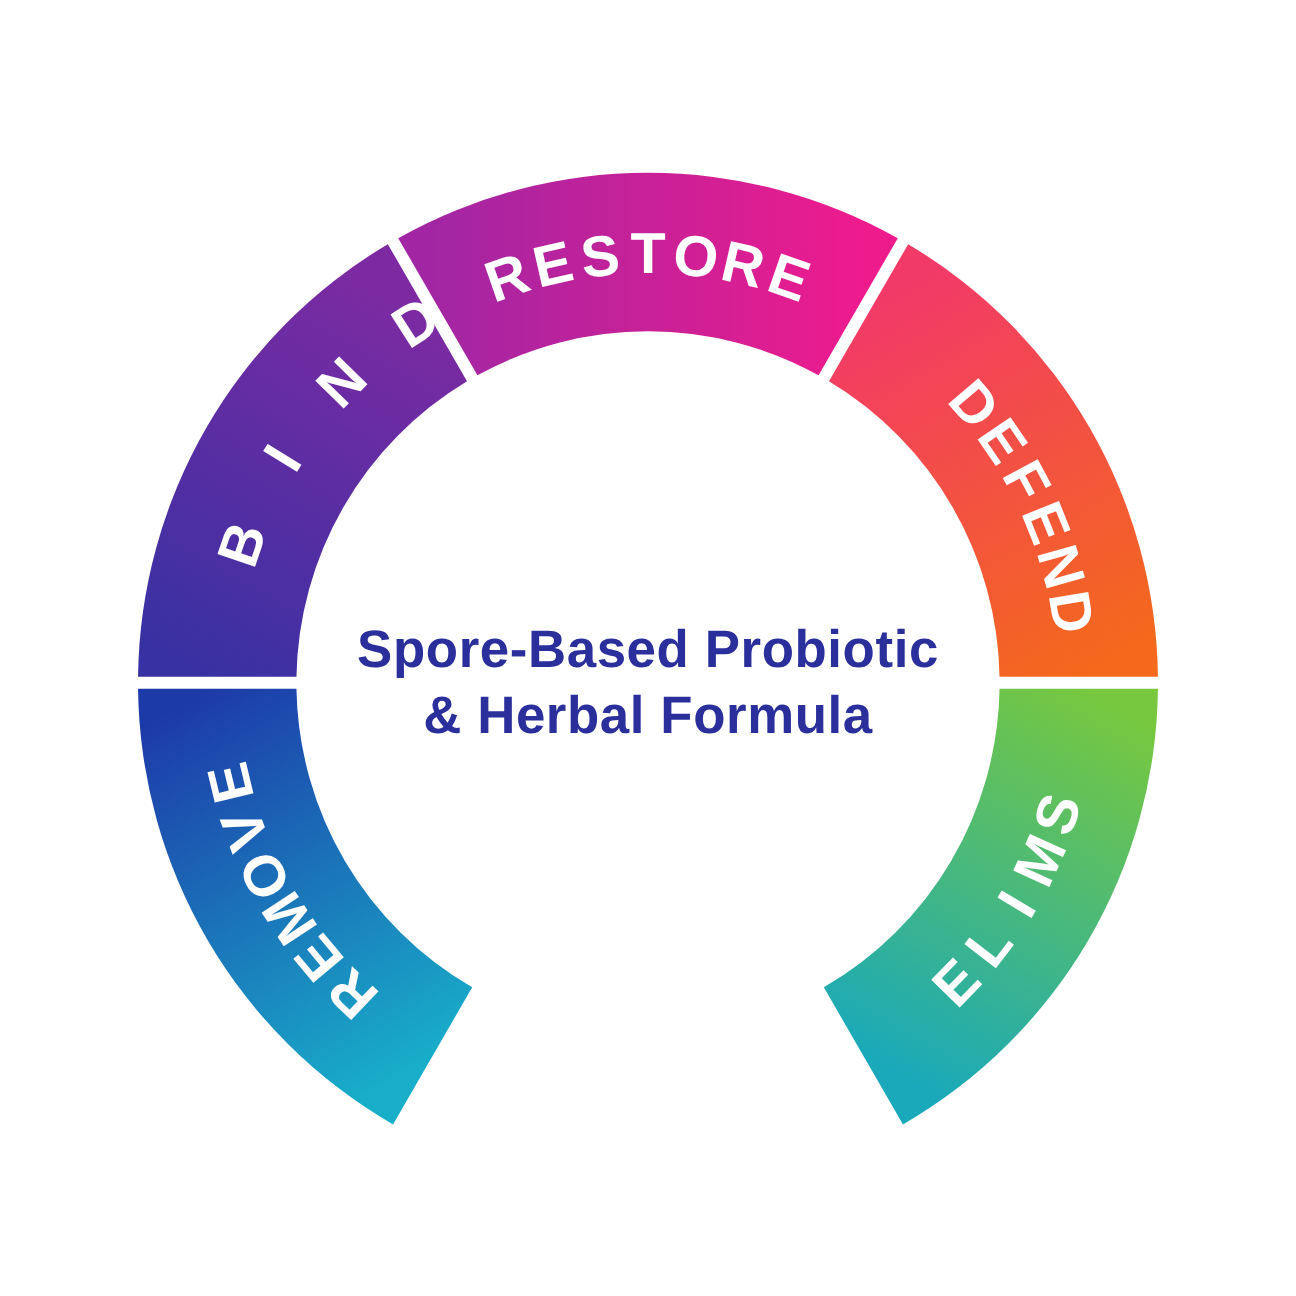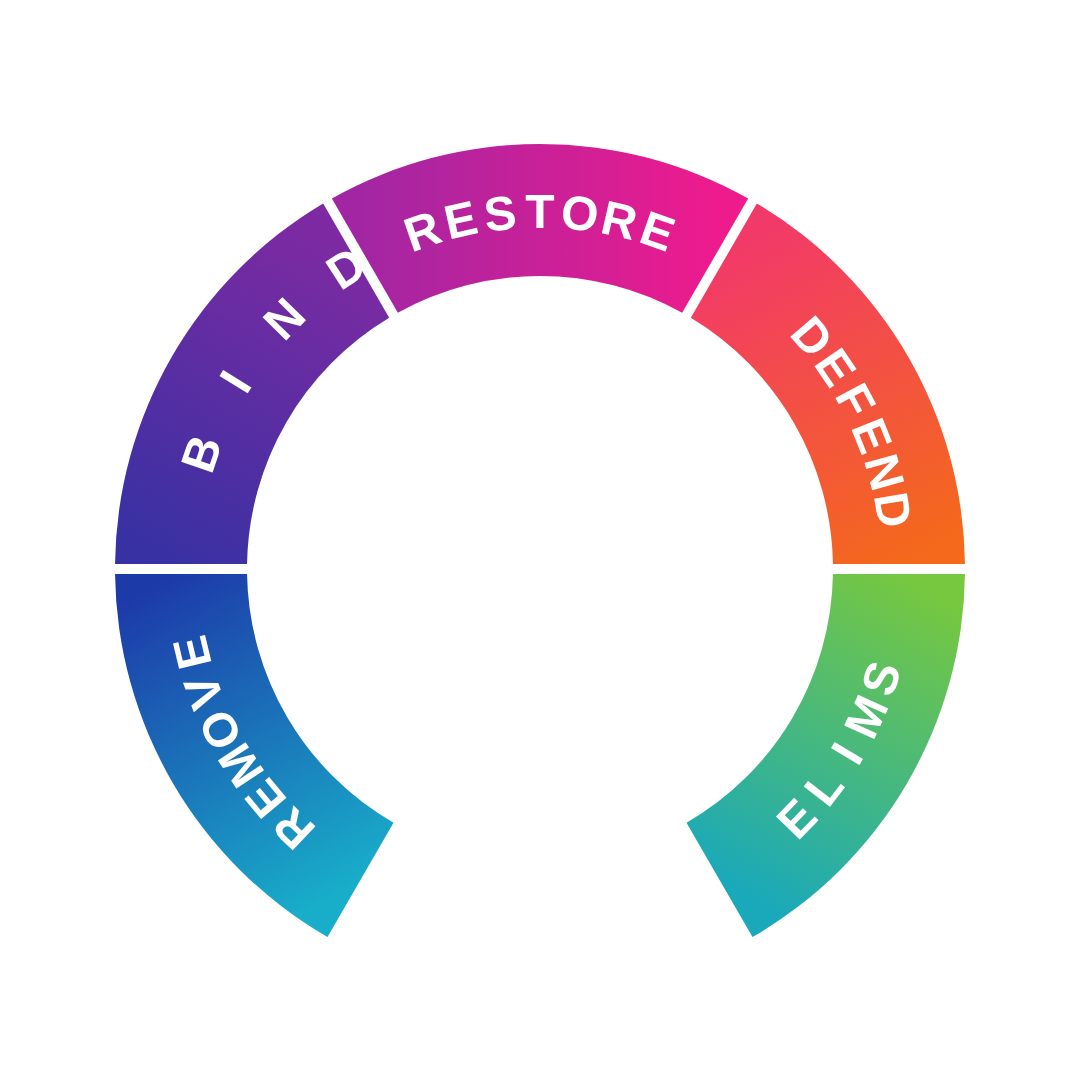--- a/index.html
+++ b/index.html
@@ -105,14 +105,18 @@
       </g>
       <path d="M 115.03 564.00 A 425 425 0 0 1 323.18 203.46 L 389.19 317.79 A 293 293 0 0 0 247.04 564.00 Z" fill="url(#grad-bind)"></path>
       <g>
         <text class="ring-label-char" transform="translate(201.10 453.63) rotate(288.80)" text-anchor="middle" dy="0.35em" fill="#ffffff" font-size="48">B</text>
         <text class="ring-label-char" transform="translate(235.08 381.41) rotate(301.60)" text-anchor="middle" dy="0.35em" fill="#ffffff" font-size="48">I</text>
         <text class="ring-label-char" transform="translate(284.22 318.52) rotate(314.40)" text-anchor="middle" dy="0.35em" fill="#ffffff" font-size="48">N</text>
         <text class="ring-label-char" transform="translate(346.07 268.08) rotate(327.20)" text-anchor="middle" dy="0.35em" fill="#ffffff" font-size="48">D</text>
       </g>
     </svg>
 
+  <div class="center-text" style="color: rgb(43, 47, 155); font-size: 44px;">
+    <div>Spore-Based Probiotic</div>
+    <div>&amp; Herbal Formula</div>
+  </div>
 
 </div>
 
 </body></html>

